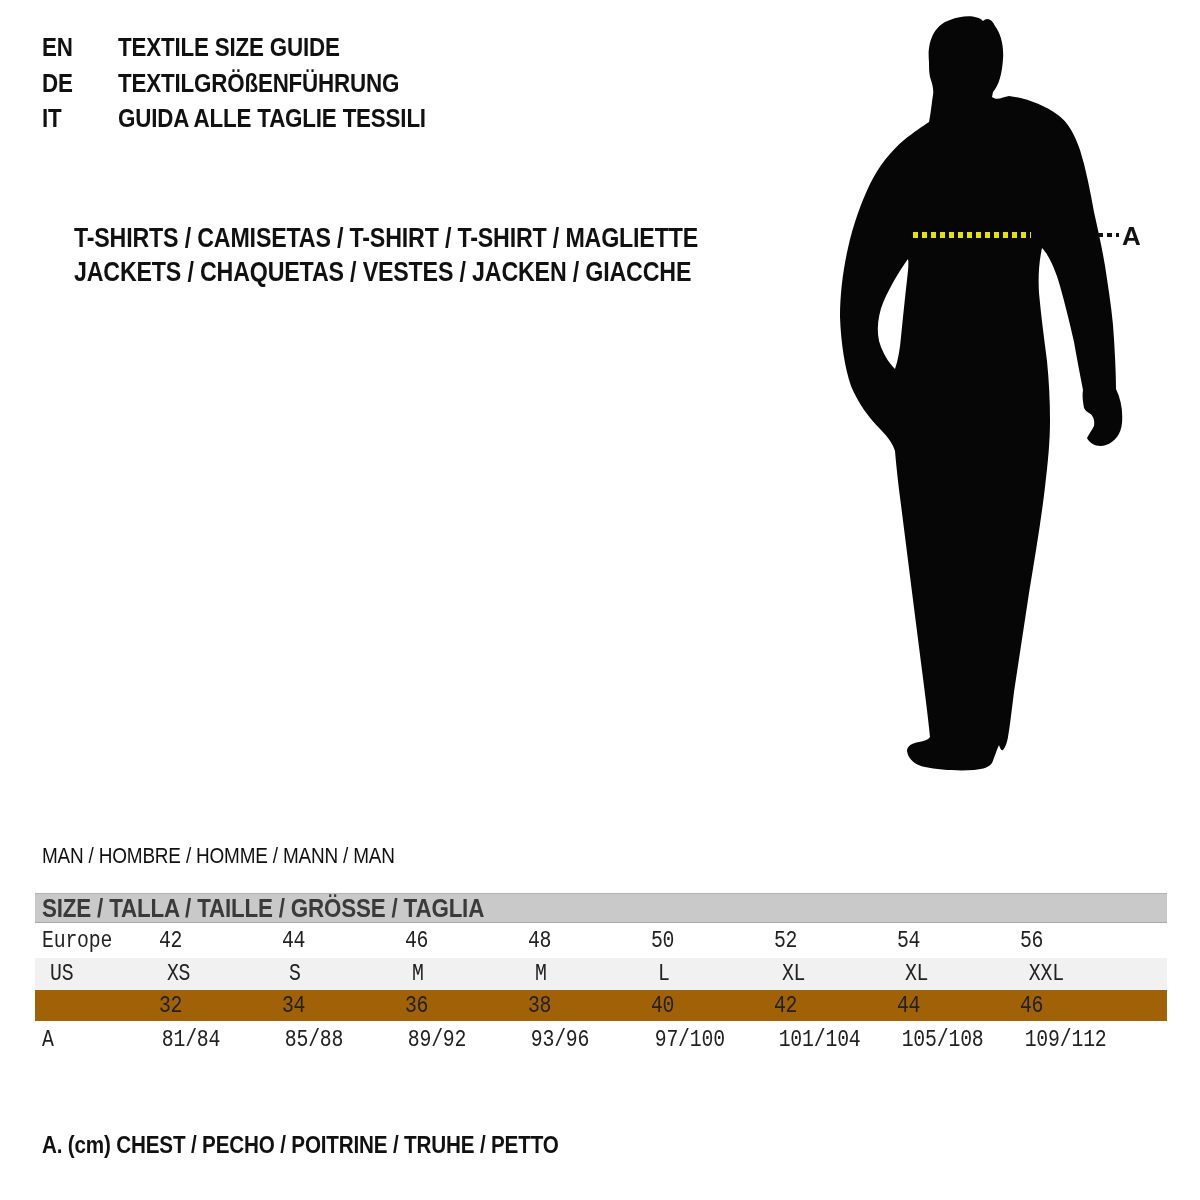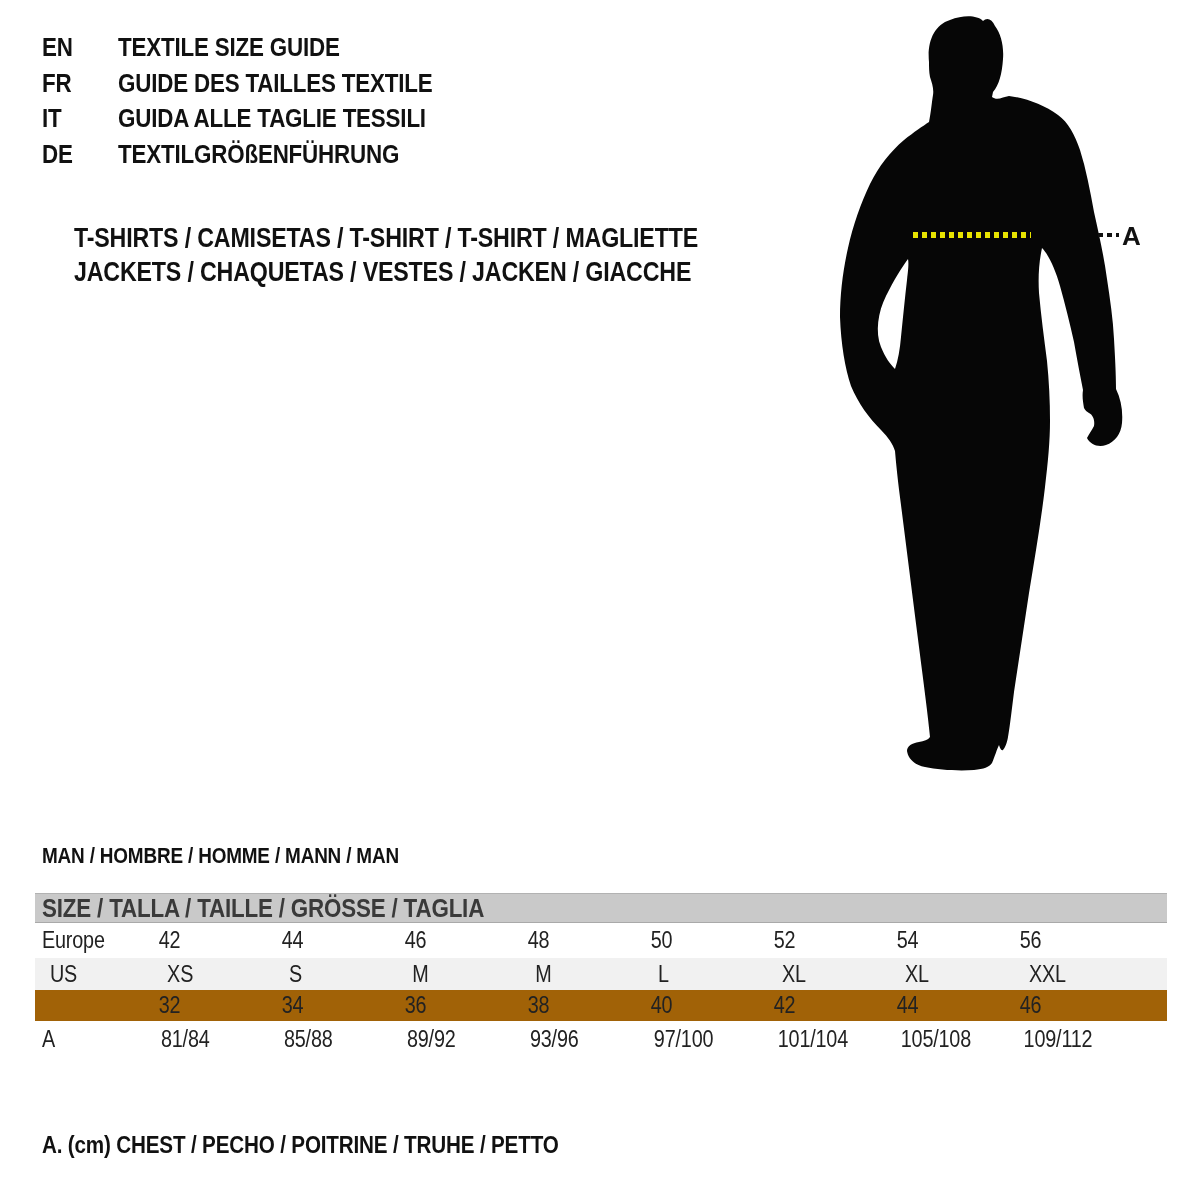--- a/index.html
+++ b/index.html
@@ -23,31 +23,31 @@
   .lang-code { width:76px; font-weight:bold; font-size:26px; }
   .lang-label { font-weight:bold; font-size:26px; }
 
   .product-lines { position:absolute; left:42px; top:221px;margin-left:32px; }
   .product-line { height:34.5px; display:flex; align-items:center;
                   font-weight:bold; font-size:27px; }
 
   .figure { position:absolute; left:830px; top:10px; width:310px; height:770px; }
 
   .section-title { position:absolute; left:42px; top:843px;
-                   font-weight:bold; font-size:22px; }
+                   font-weight:normal; font-size:22px; }
 
   .size-table { position:absolute; left:35px; top:893px; width:1132px; }
   .thead {
     height:28px; background:#c9c9c9;
     border-top:1px solid #b2b2b2; border-bottom:1px solid #a9a9a9;
     display:flex; align-items:center; padding-left:7px;
     font-weight:bold; font-size:26px; color:#3a3a3a;
   }
   .trow { display:grid; grid-template-columns:122px repeat(8,123px) 1fr;
-          align-items:center; font-size:23px; color:#222; }
+          align-items:center; font-size:23px; color:#222;font-family:Liberation Mono, monospace; }
   .trow .rlabel { padding-left:7px; text-align:left; }
   .trow .cell { text-align:left; }
   .row-europe { height:35px; background:#ffffff; }
   .row-us     { height:32px; background:#f1f1f1;padding-left:8px; }
   .row-num    { height:31px; background:#a16207; }
   .row-a      { height:37px; background:#ffffff; }
 
   .footnote { position:absolute; left:42px; top:1097px;
               font-weight:bold; font-size:24px;margin-top:34px; }
 </style>
@@ -55,30 +55,26 @@
 <body>
 
 <div class="canvas">
 
   <div class="lang-list">
     <div class="lang-row">
       <span class="lang-code"><span class="cond">EN</span></span>
       <span class="lang-label"><span class="cond">TEXTILE SIZE GUIDE</span></span>
     </div>
     <div class="lang-row">
-      <span class="lang-code"><span class="cond">FR</span></span>
-      <span class="lang-label"><span class="cond">GUIDE DES TAILLES TEXTILE</span></span>
+      <span class="lang-code"><span class="cond">DE</span></span>
+      <span class="lang-label"><span class="cond">TEXTILGRÖßENFÜHRUNG</span></span>
     </div>
     <div class="lang-row">
       <span class="lang-code"><span class="cond">IT</span></span>
       <span class="lang-label"><span class="cond">GUIDA ALLE TAGLIE TESSILI</span></span>
-    </div>
-    <div class="lang-row">
-      <span class="lang-code"><span class="cond">DE</span></span>
-      <span class="lang-label"><span class="cond">TEXTILGRÖßENFÜHRUNG</span></span>
     </div>
   </div>
 
   <div class="product-lines">
     <div class="product-line">
         <span class="cond">T-SHIRTS / CAMISETAS / T-SHIRT / T-SHIRT / MAGLIETTE</span>
       </div>
     <div class="product-line">
         <span class="cond">JACKETS / CHAQUETAS / VESTES / JACKEN / GIACCHE</span>
       </div>

